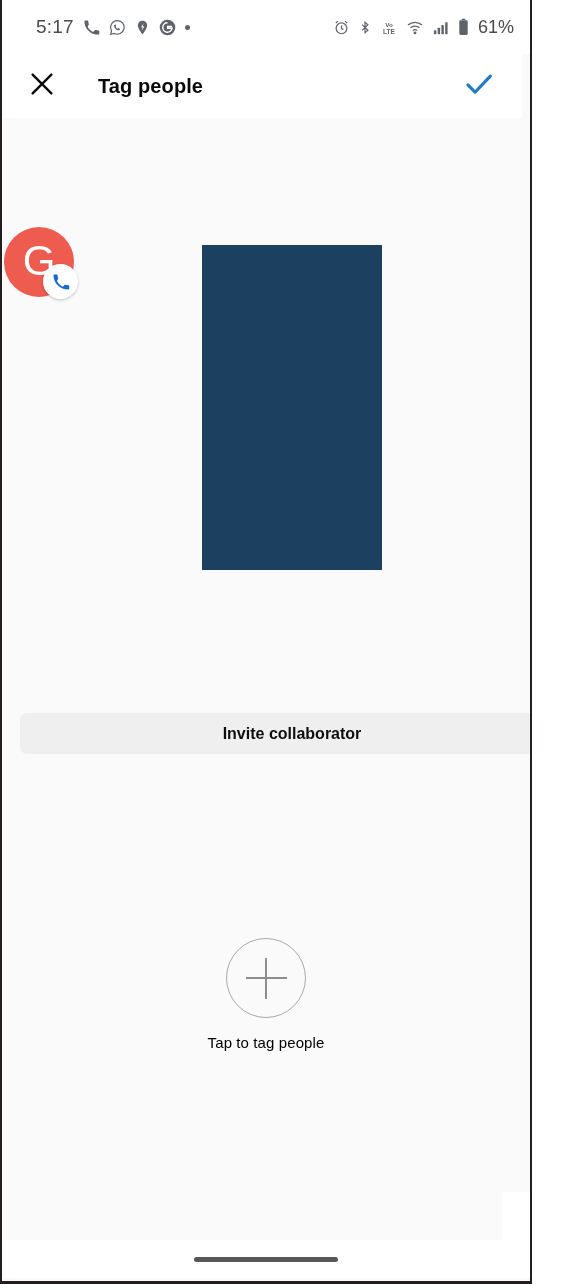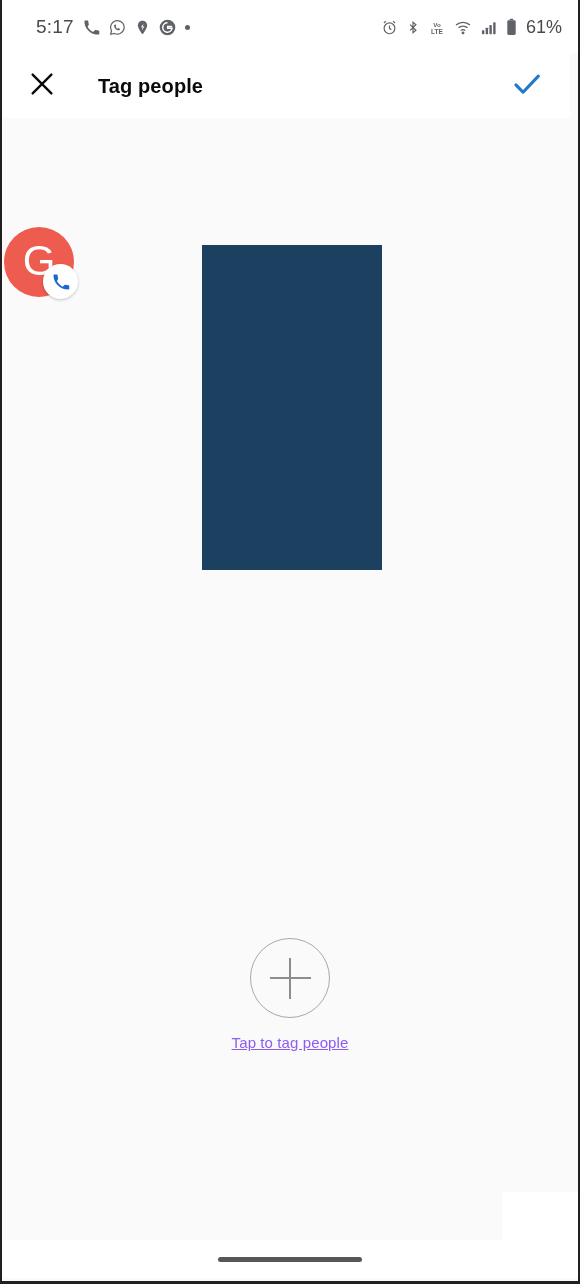--- a/index.html
+++ b/index.html
@@ -4,21 +4,21 @@
 <style>
   * { margin:0; padding:0; box-sizing:border-box; }
   html, body {
     width:580px; height:1284px;
     background:#ffffff;
     font-family:"Liberation Sans", sans-serif;
     overflow:hidden;
   }
   #phone {
     position:relative;
-    width:580px; height:1284px;
+    width:532px; height:1284px;
     background:#fafafa;
     border-left:2px solid #231f20;
     border-right:2px solid #231f20;
     border-bottom:3px solid #231f20;
     overflow:hidden;
   }
 
   
   .statusbar {
     position:absolute; top:0; left:0; right:0; height:54px;
@@ -93,23 +93,22 @@
     border:1.6px solid #a8a8a8;
     display:flex; align-items:center; justify-content:center;
     position:relative;
   }
   .plus-circle::before, .plus-circle::after {
     content:""; position:absolute; background:#8d8d8d;
   }
   .plus-circle::before { width:41px; height:1.8px; }
   .plus-circle::after  { width:1.8px; height:41px; }
   .tag-label {
-    margin-top:16px; font-size:15px; color:#8b5cf6;
+    margin-top:16px; font-size:15px; color:#000000;
     letter-spacing:.1px;
-    text-decoration:underline;
   }
 
   
   .call-bubble {
     position:absolute; left:2px; top:227px;
     width:70px; height:70px; cursor:pointer;
   }
   .call-bubble .avatar {
     position:absolute; inset:0;
     border-radius:50%;
@@ -250,20 +249,21 @@
           <path d="M4.2 12.6l5 5.2L20 6.4"></path>
         </svg>
       </span>
     </div>
   </div>
 
   <div class="content">
 
     <div class="media"></div>
 
+    <button class="invite-btn">Invite collaborator</button>
 
     <div class="tag-zone">
       <div class="plus-circle"></div>
       <div class="tag-label">Tap to tag people</div>
     </div>
   </div>
 
   <div class="call-bubble">
     <div class="avatar">
       <span>G</span>

